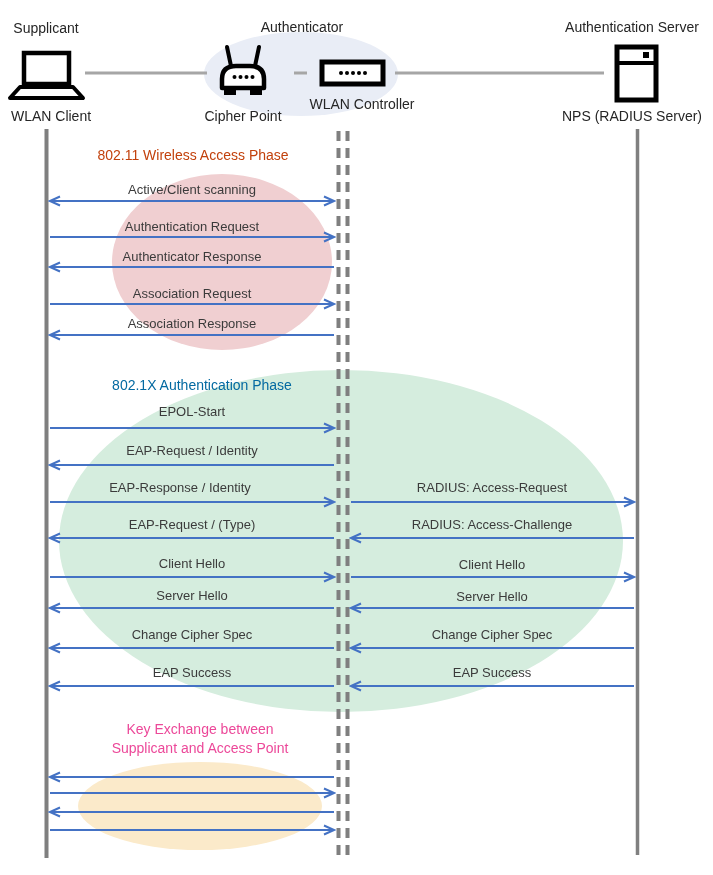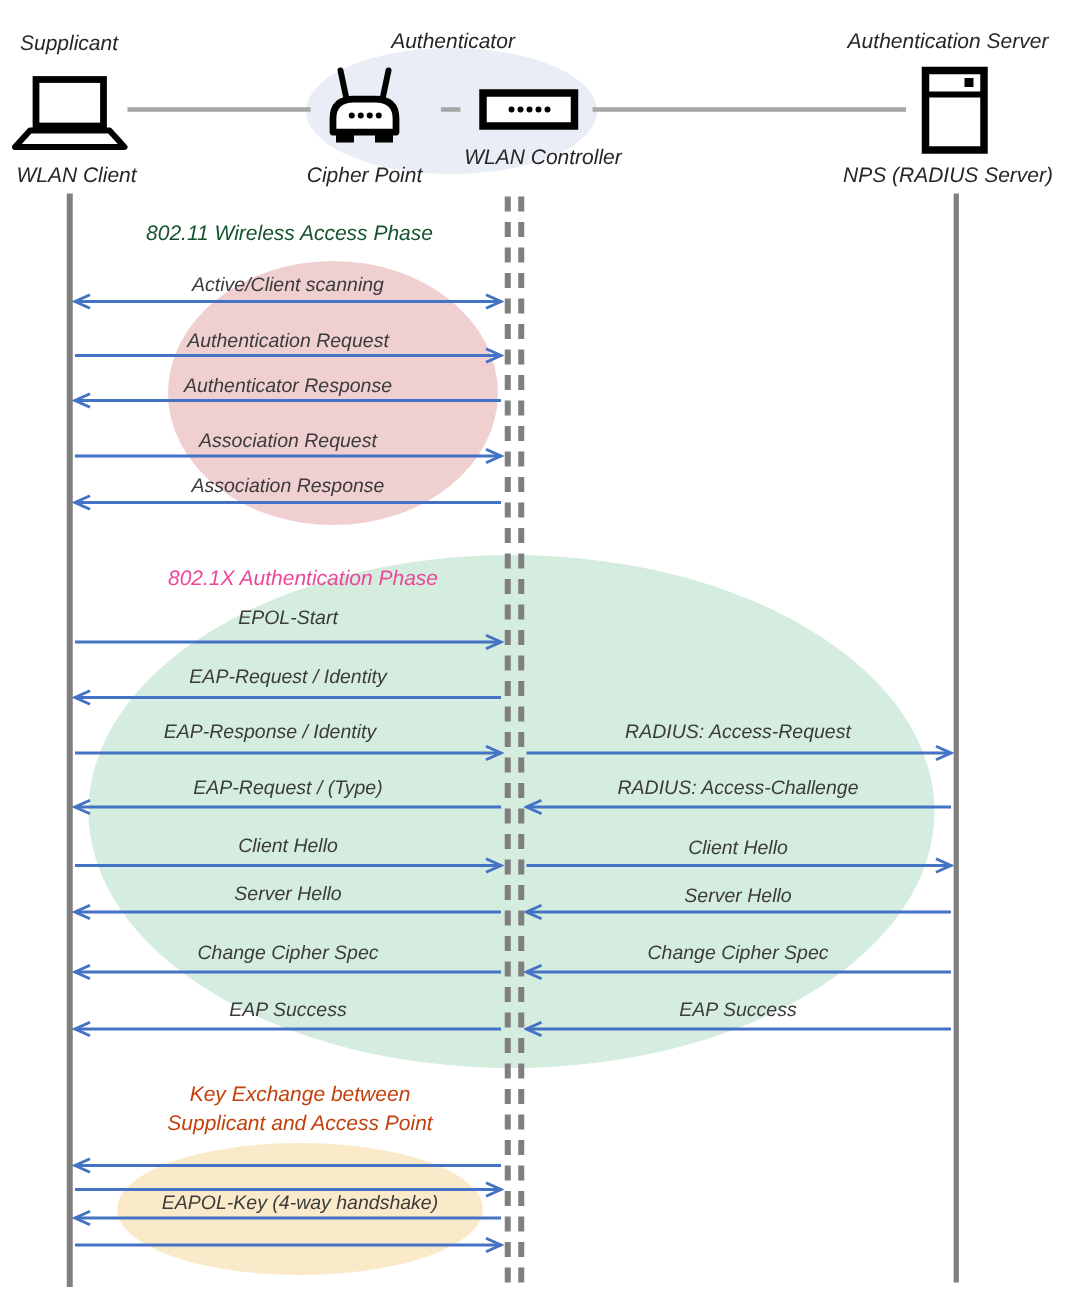--- a/index.html
+++ b/index.html
@@ -1,18 +1,18 @@
 <!DOCTYPE html>
 <html><head>
 <meta charset="utf-8">
 <style>
   html,body{margin:0;padding:0;background:#ffffff;}
   .canvas{
     position:relative;width:713px;height:875px;background:#ffffff;
-    font-family:"Liberation Sans",sans-serif;overflow:hidden;font-style:italic;
+    font-family:"Liberation Sans",sans-serif;overflow:hidden;
   }
   svg.layer{position:absolute;left:0;top:0;display:block;}
   .lbl{
     position:absolute;transform:translateX(-50%);white-space:nowrap;
     color:#262626;font-size:14px;line-height:16px;
   }
   .msg{
     position:absolute;transform:translateX(-50%);white-space:nowrap;
     color:#3b3b3b;font-size:13px;line-height:15px;
   }
@@ -115,23 +115,23 @@
 
   <div class="lbl" style="left:46px;top:20px">Supplicant</div>
   <div class="lbl" style="left:302px;top:19px">Authenticator</div>
   <div class="lbl" style="left:632px;top:19px">Authentication Server</div>
 
   <div class="lbl" style="left:51px;top:108px">WLAN Client</div>
   <div class="lbl" style="left:243px;top:108px">Cipher Point</div>
   <div class="lbl" style="left:362px;top:96px">WLAN Controller</div>
   <div class="lbl" style="left:632px;top:108px">NPS (RADIUS Server)</div>
 
-  <div class="phase-title" style="left:193px;top:146px;color:#14532d">802.11 Wireless Access Phase</div>
-  <div class="phase-title" style="left:202px;top:376px;color:#ec4899">802.1X Authentication Phase</div>
-  <div class="phase-title" style="left:200px;top:720px;color:#c2410c">Key Exchange between
+  <div class="phase-title" style="left:193px;top:146px;color:#c2410c">802.11 Wireless Access Phase</div>
+  <div class="phase-title" style="left:202px;top:376px;color:#0369a1">802.1X Authentication Phase</div>
+  <div class="phase-title" style="left:200px;top:720px;color:#ec4899">Key Exchange between
 Supplicant and Access Point</div>
 
   <div class="msg" style="left:192px;top:182px">Active/Client scanning</div>
   <div class="msg" style="left:192px;top:219px">Authentication Request</div>
   <div class="msg" style="left:192px;top:249px">Authenticator Response</div>
   <div class="msg" style="left:192px;top:286px">Association Request</div>
   <div class="msg" style="left:192px;top:316px">Association Response</div>
 
   <div class="msg" style="left:192px;top:404px">EPOL-Start</div>
   <div class="msg" style="left:192px;top:443px">EAP-Request / Identity</div>
@@ -142,15 +142,14 @@
   <div class="msg" style="left:192px;top:627px">Change Cipher Spec</div>
   <div class="msg" style="left:192px;top:665px">EAP Success</div>
 
   <div class="msg" style="left:492px;top:480px">RADIUS: Access-Request</div>
   <div class="msg" style="left:492px;top:517px">RADIUS: Access-Challenge</div>
   <div class="msg" style="left:492px;top:557px">Client Hello</div>
   <div class="msg" style="left:492px;top:589px">Server Hello</div>
   <div class="msg" style="left:492px;top:627px">Change Cipher Spec</div>
   <div class="msg" style="left:492px;top:665px">EAP Success</div>
 
-  <div class="msg" style="left:200px;top:794px">EAPOL-Key (4-way handshake)</div>
 
 </div>
 
 </body></html>

